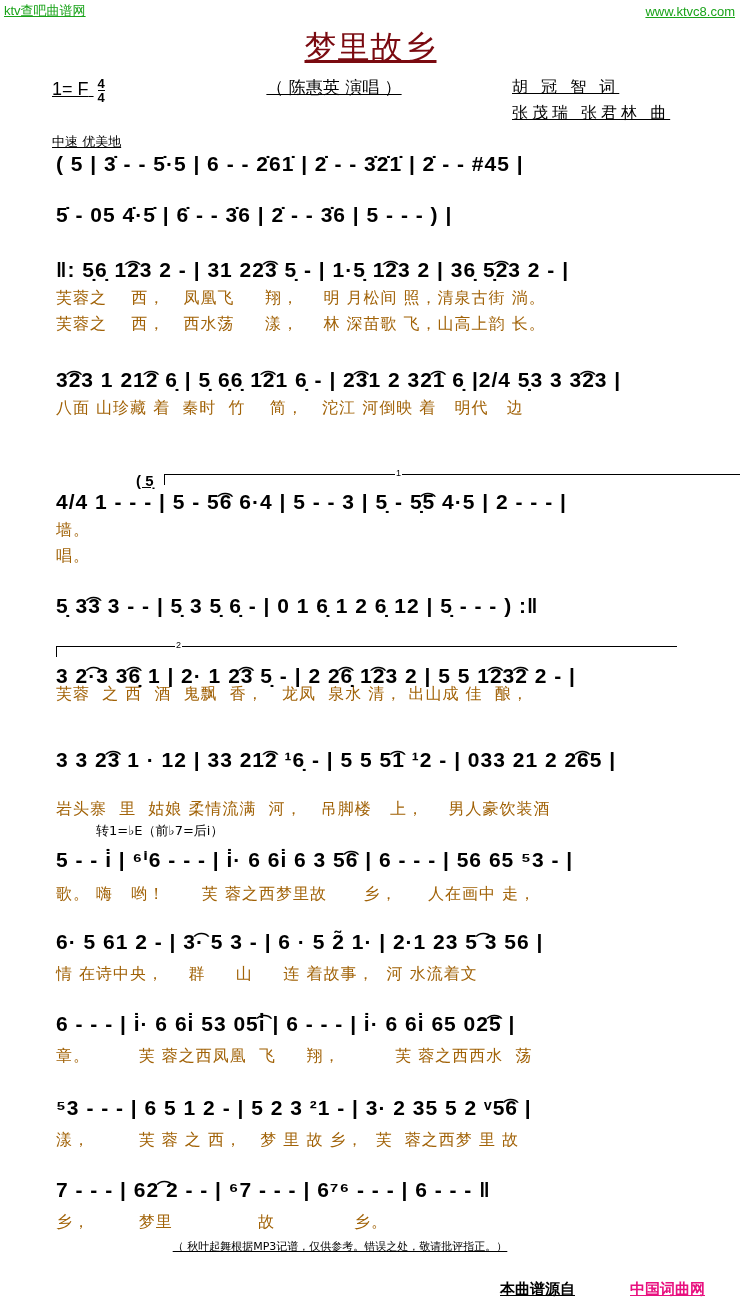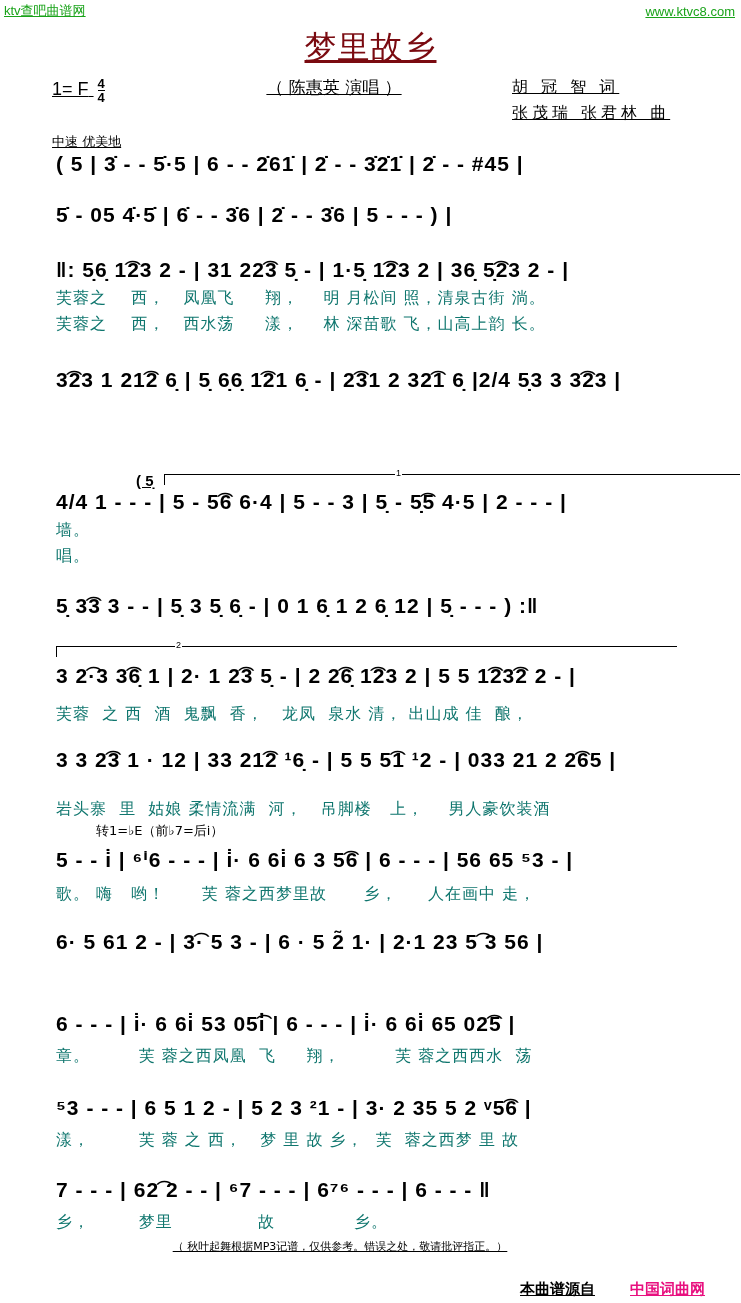--- a/index.html
+++ b/index.html
@@ -19,27 +19,27 @@
   .tempo { left: 52px; top: 116px; font-size: 13px; font-family: "DejaVu Sans", sans-serif; margin-top: 17px; }
   .credits { left: 512px; top: 74px; font-size: 16px; line-height: 26px;
              font-family: "DejaVu Serif", serif; }
   .credits div { letter-spacing: 4px; }
 
   .staff { position: absolute; left: 56px; width: 630px; }
   .notes { position: relative; height: 30px; font-size: 21px; font-weight: bold;
            white-space: nowrap; letter-spacing: 1px;
            font-family: "Liberation Sans", "DejaVu Sans", sans-serif; }
   .lyric { font-family: "DejaVu Serif", serif; font-size: 16px; height: 26px;
-           white-space: pre; letter-spacing: 1px; color: #0f766e; }
+           white-space: pre; letter-spacing: 1px; color: #a16207; }
   .volta { position: absolute; height: 10px; border-top: 1px solid #000; border-left: 1px solid #000; }
   .volta-label { position: absolute; font-size: 9px; top: -7px; background: #fff; padding: 0 1px; }
   .mod { font-size: 13px; font-family: "DejaVu Sans", sans-serif; }
   .note-footer { left: 0; width: 680px; top: 1239px; text-align: center; font-size: 11px;
                  font-family: "DejaVu Sans", sans-serif; }
-  .src-label { left: 520px; top: 1280px; font-size: 15px; font-weight: bold;
+  .src-label { left: 500px; top: 1280px; font-size: 15px; font-weight: bold;
                font-family: "DejaVu Sans", sans-serif; }
   .src-site { left: 630px; top: 1280px; font-size: 15px; font-weight: bold; color: #e8107f;
               font-family: "DejaVu Sans", sans-serif; }
   .pickup { font-size: 15px; font-weight: bold; }
 </style>
 </head>
 <body>
 
 <div class="abs wm-left">ktv查吧曲谱网</div>
 <div class="abs wm-right">www.ktvc8.com</div>
@@ -70,20 +70,21 @@
 </div>
 
 <div class="staff" style="top:258px">
   <div class="notes">‖: 5̣6̣ 1͡23 2 - | 31 22͡3 5̣ - | 1·5̣ 1͡23 2 | 36̣ 5̣͡23 2 - |</div>
   <div class="lyric">芙蓉之    西，   凤凰飞     翔，    明 月松间 照，清泉古街 淌。</div>
   <div class="lyric">芙蓉之    西，   西水荡     漾，    林 深苗歌 飞，山高上韵 长。</div>
 </div>
 
 <div class="staff" style="top:368px">
   <div class="notes">3͡23 1 21͡2 6̣ | 5̣ 6̣6̣ 1͡21 6̣ - | 2͡31 2 32͡1 6̣ |2/4 5̣3 3 3͡23 |</div>
+  <div class="lyric">八面 山珍藏 着  秦时  竹    简，   沱江 河倒映 着   明代   边</div>
 </div>
 
 <div class="staff" style="top:478px">
   <div class="volta" style="left:108px; width:575px; top:-4px">
     <span class="volta-label" style="left:230px">1</span>
   </div>
   <span class="abs pickup" style="left:80px; top:-6px">( 5̣</span>
   <div class="notes" style="top:12px">4/4 1 - - - | 5 - 5͡6 6·4 | 5 - - 3 | 5̣ - 5̣͡5 4·5 | 2 - - - |</div>
   <div class="lyric" style="margin-top:12px">墙。</div>
   <div class="lyric">唱。</div>
@@ -91,36 +92,37 @@
 
 <div class="staff" style="top:594px">
   <div class="notes">5̣ 3͡3 3 - - | 5̣ 3 5̣ 6̣ - | 0 1 6̣ 1 2 6̣ 12 | 5̣ - - - ) :‖</div>
 </div>
 
 <div class="staff" style="top:648px">
   <div class="volta" style="left:0; width:620px; top:-2px">
     <span class="volta-label" style="left:118px">2</span>
   </div>
   <div class="notes" style="top:16px">3 2͡·3 3͡6̣ 1 | 2· 1 2͡3 5̣ - | 2 2͡6̣ 1͡23 2 | 5 5 1͡23͡2 2 - |</div>
-  <div class="lyric" style="margin-top:26px">芙蓉  之 西  酒  鬼飘  香，   龙凤  泉水 清， 出山成 佳  酿，</div>
+  <div class="lyric" style="margin-top:6px">芙蓉  之 西  酒  鬼飘  香，   龙凤  泉水 清， 出山成 佳  酿，</div>
 </div>
 
 <div class="staff" style="top:748px">
   <div class="notes">3 3 2͡3 1 · 12 | 33 21͡2 ¹6̣ - | 5 5 5͡1 ¹2 - | 033 21 2 2͡65 |</div>
   <div class="lyric" style="margin-top:21px">岩头寨  里  姑娘 柔情流满  河，   吊脚楼   上，    男人豪饮装酒</div>
 </div>
 
 <div class="staff" style="top:822px">
   <div class="mod" style="margin-left:40px">转1=♭E（前♭7=后i̇）</div>
   <div class="notes" style="margin-top:8px">5 - - i̇ | ⁶ⁱ6 - - - | i̇· 6 6i̇ 6 3 5͡6 | 6 - - - | 56 65 ⁵3 - |</div>
   <div class="lyric" style="margin-top:6px">歌。 嗨   哟！      芙 蓉之西梦里故      乡，     人在画中 走，</div>
 </div>
 
 <div class="staff" style="top:930px">
   <div class="notes">6· 5 61 2 - | 3͡· 5 3 - | 6 · 5 2̃ 1· | 2·1 23 5͡ 3 56 |</div>
+  <div class="lyric" style="margin-top:4px">情 在诗中央，    群     山     连 着故事，  河 水流着文</div>
 </div>
 
 <div class="staff" style="top:1012px">
   <div class="notes">6 - - - | i̇· 6 6i̇ 53 05͡i̇ | 6 - - - | i̇· 6 6i̇ 65 02͡5 |</div>
   <div class="lyric" style="margin-top:4px">章。        芙 蓉之西凤凰  飞     翔，         芙 蓉之西西水  荡</div>
 </div>
 
 <div class="staff" style="top:1096px">
   <div class="notes">⁵3 - - - | 6 5 1 2 - | 5 2 3 ²1 - | 3· 2 35 5 2 ᵛ5͡6 |</div>
   <div class="lyric" style="margin-top:4px">漾，        芙 蓉 之 西，   梦 里 故 乡，  芙  蓉之西梦 里 故</div>

